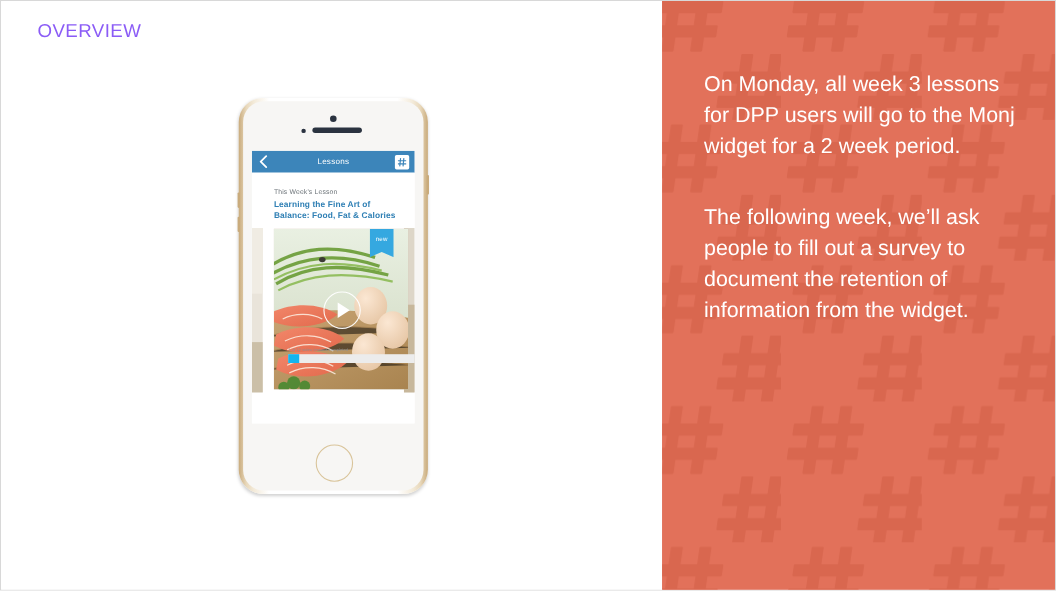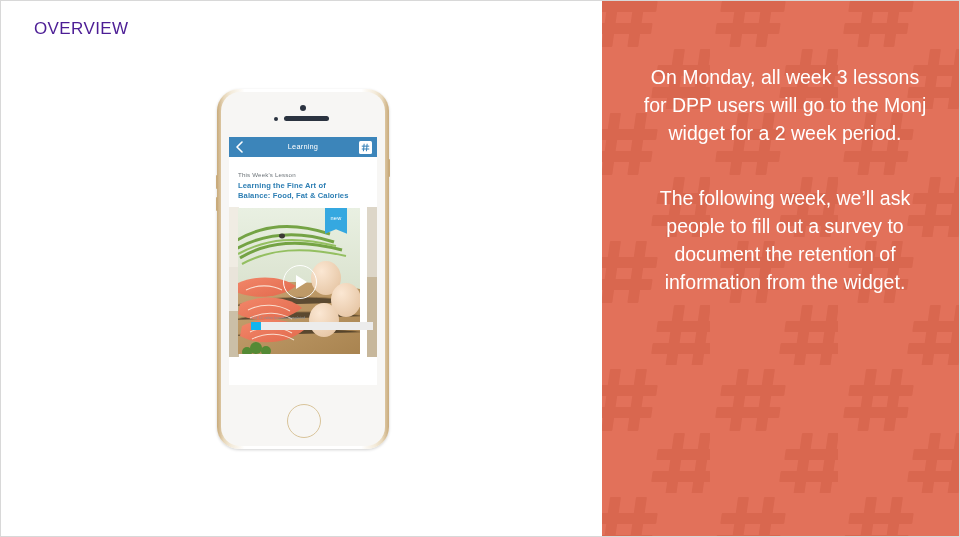--- a/index.html
+++ b/index.html
@@ -5,29 +5,29 @@
   html,body{margin:0;padding:0;background:#fff;}
   body{width:960px;height:537px;overflow:hidden;font-family:"Liberation Sans",sans-serif;}
 
   .slide{position:relative;width:960px;height:537px;background:#ffffff;
          box-sizing:border-box;border:1px solid #d8d8d8;overflow:hidden;}
 
   
   .left-panel{position:absolute;left:0;top:0;width:601px;height:537px;background:#ffffff;}
 
   .overview-title{position:absolute;left:33px;top:18px;font-size:17px;letter-spacing:.4px;
-                  color:#4c1d95;font-family:"Liberation Sans",sans-serif;}
+                  color:#8b5cf6;font-family:"Liberation Sans",sans-serif;}
 
   
   .right-panel{position:absolute;left:601px;top:0;width:359px;height:537px;
                background:#E2715A;overflow:hidden;}
   .hash-bg{position:absolute;left:-20px;top:-20px;width:420px;height:600px;opacity:1;}
   .right-copy{position:absolute;left:38px;top:62px;width:290px;color:#ffffff;
               font-size:19.5px;line-height:28.2px;font-family:"Liberation Sans",sans-serif;}
-  .right-copy p{margin:0;text-align:center;}
+  .right-copy p{margin:0;}
   .right-copy p + p{margin-top:36px;}
 
   
   .phone{position:absolute;left:216px;top:88px;width:172px;height:360px;}
   .phone-frame{position:absolute;left:0;top:0;width:172px;height:360px;border-radius:22px;
      background:linear-gradient(90deg,#c9ab7c 0%,#e8d8bb 4%,#f3ead9 8%,#ffffff 16%,#ffffff 84%,#f3ead9 92%,#e8d8bb 96%,#c9ab7c 100%);
      box-shadow:0 1px 3px rgba(0,0,0,.18);}
   .phone-face{position:absolute;left:4px;top:3px;width:164px;height:354px;border-radius:19px;
      background:#f7f6f4;}
   .phone-camera{position:absolute;left:50%;margin-left:-3px;top:16px;width:6px;height:6px;
@@ -54,21 +54,21 @@
             border-radius:1.5px;display:flex;align-items:center;justify-content:center;}
 
   .card-area{position:relative;height:228px;background:#ffffff;}
   .peek{position:absolute;top:50px;width:10px;height:150px;overflow:hidden;}
   .peek.left{left:0;}
   .peek.right{right:0;}
   .peek-img{position:absolute;top:0;width:112px;height:150px;}
   .peek.left .peek-img{right:0;}
   .peek.right .peek-img{left:0;}
 
-  .card{position:absolute;left:9px;top:0;width:122px;}
+  .card{position:absolute;left:20px;top:0;width:122px;}
   .kicker{margin-top:14px;font-size:6.2px;color:#6d7479;letter-spacing:.15px;}
   .lesson-title{margin-top:3px;font-size:7.6px;line-height:10.4px;color:#2e7fb4;font-weight:bold;
                 letter-spacing:.1px;}
 
   .hero{position:relative;margin-top:6px;width:122px;height:146px;overflow:hidden;background:#cfc3ad;}
   .hero-photo{position:absolute;left:0;top:0;width:122px;height:146px;}
   .new-badge{position:absolute;right:13px;top:0;width:22px;height:26px;background:#35A8E0;
              clip-path:polygon(0 0,100% 0,100% 100%,50% 82%,0 100%);
              display:flex;align-items:flex-start;justify-content:center;}
   .new-badge span{color:#ffffff;font-size:5.6px;margin-top:7px;letter-spacing:.2px;}
@@ -104,21 +104,21 @@
       <div class="phone-sensor"></div>
       <div class="phone-speaker"></div>
       <div class="phone-home"></div>
 
       <div class="screen">
 
         <div class="nav-bar">
           <svg class="nav-back" viewBox="0 0 9 12">
             <polyline points="7,1 2,6 7,11" fill="none" stroke="#ffffff" stroke-width="1.6" stroke-linecap="round" stroke-linejoin="round"></polyline>
           </svg>
-          <div class="nav-title">Learning</div>
+          <div class="nav-title">Lessons</div>
           <div class="nav-hash">
             <svg viewBox="0 0 12 12" width="9" height="9">
               <g stroke="#3C85BA" stroke-width="1.4">
                 <line x1="4.2" y1="1" x2="3.2" y2="11"></line>
                 <line x1="8.2" y1="1" x2="7.2" y2="11"></line>
                 <line x1="1" y1="4.2" x2="11" y2="4.2"></line>
                 <line x1="1" y1="8" x2="11" y2="8"></line>
               </g>
             </svg>
           </div>

